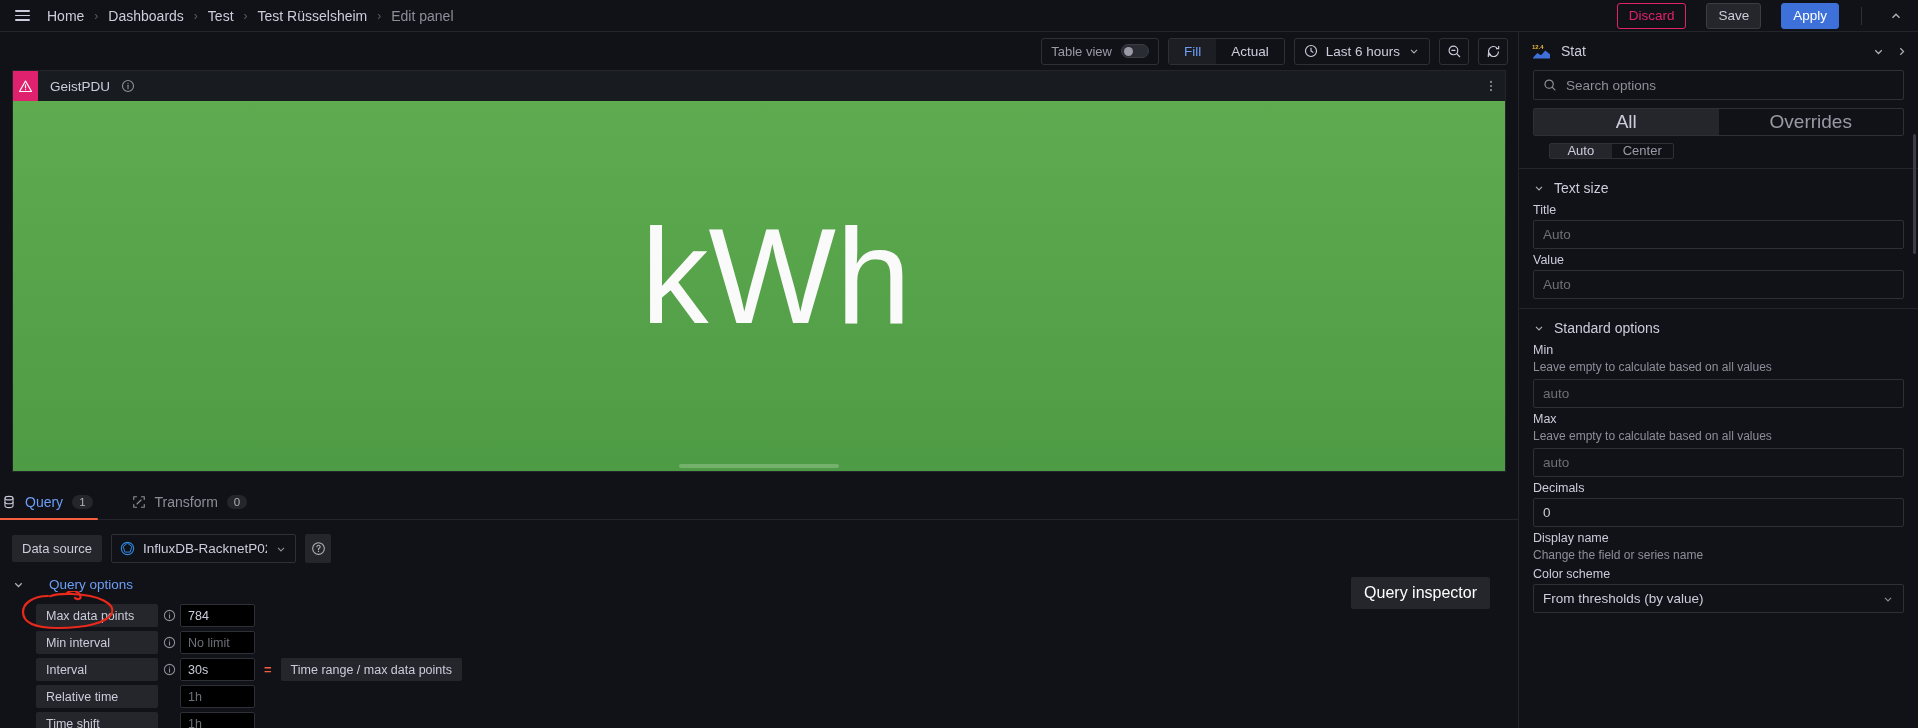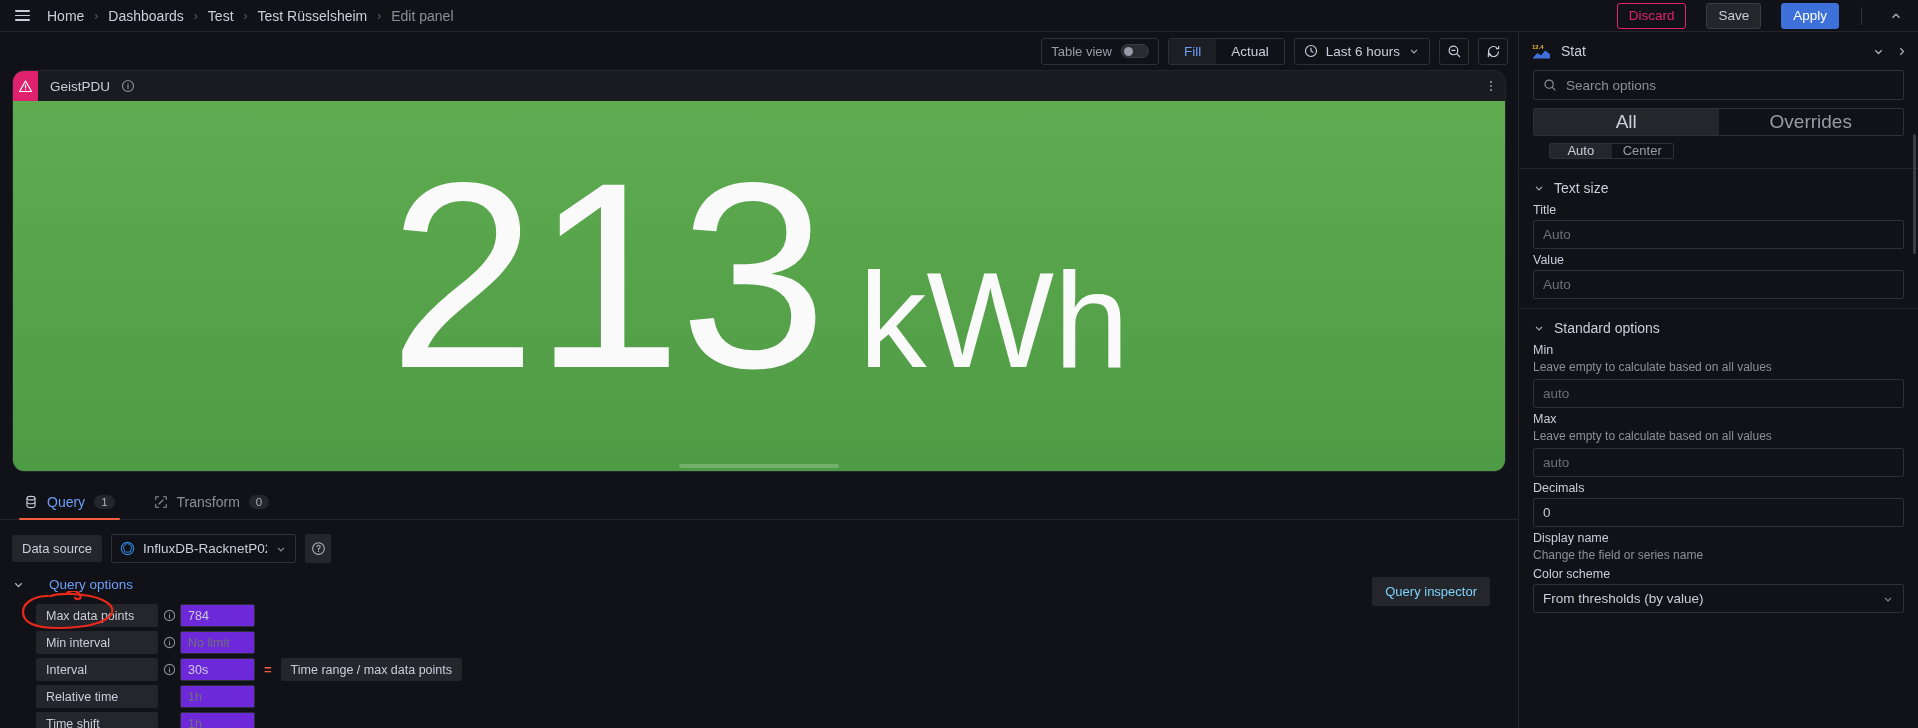--- a/index.html
+++ b/index.html
@@ -48,34 +48,34 @@
   .seg-group { display:flex; border:1px solid #2e3038; border-radius:3px; overflow:hidden; height:27px; }
   .seg { padding:0 15px; display:flex; align-items:center; font-size:13.5px; font-weight:500; background:#1c1e23; color:#6d9ef7; cursor:pointer; }
   .seg.inactive { background:#111217; color:#ccccdc; font-weight:400; }
   .timepicker { display:flex; align-items:center; gap:8px; border:1px solid #2e3038; border-radius:3px; height:27px; padding:0 9px; cursor:pointer; }
   .timepicker .tp-text { font-size:13.5px; color:#ccccdc; font-weight:500; }
   .icon-btn { width:30px; height:27px; border:1px solid #2e3038; border-radius:3px; display:flex; align-items:center; justify-content:center; cursor:pointer; background:transparent; }
   svg { display:block; }
 
   
   .panel-wrap { padding:0 12px 0 12px; }
-  .panel { background:#181b1f; border:1px solid #23252b; border-radius:12px; overflow:hidden; }
+  .panel { background:#181b1f; border:1px solid #23252b; border-radius:0; overflow:hidden; }
   .panel-header { height:30px; display:flex; align-items:center; position:relative; background:#181b1f; }
   .err-badge { width:25px; height:30px; background:#e0226e; display:flex; align-items:center; justify-content:center; cursor:pointer; }
   .panel-title { font-size:13.5px; font-weight:500; color:#ccccdc; margin-left:12px; }
   .info-icon { margin-left:11px; color:#8e8e9a; display:flex; align-items:center; cursor:pointer; }
   .panel-menu { margin-left:auto; width:28px; height:30px; display:flex; align-items:center; justify-content:center; color:#8e8e9a; cursor:pointer; }
   .stat-body { height:370px; background:linear-gradient(180deg,#5fab50 0%,#4e9b45 100%); display:flex; align-items:center; justify-content:center; position:relative; }
   .stat-inner { display:flex; align-items:baseline; transform:translateY(-10px); }
   .stat-value { font-size:265px; line-height:0.95; font-weight:400; color:#fafafa; letter-spacing:-2px; }
   .stat-unit { font-size:135px; line-height:1; font-weight:400; color:#fafafa; margin-left:34px; }
   .resize-grip { position:absolute; bottom:3px; left:50%; transform:translateX(-50%); width:160px; height:4px; background:rgba(255,255,255,0.22); border-radius:2px; cursor:ns-resize; }
 
   
-  .qtabs { height:36px; min-height:36px; display:flex; align-items:flex-end; border-bottom:1px solid #23252b; padding-left:24px; margin-top:12px; }
+  .qtabs { height:36px; min-height:36px; display:flex; align-items:flex-end; border-bottom:1px solid #23252b; padding-left:2px; margin-top:12px; }
   .qtab { display:flex; align-items:center; gap:9px; padding:0 13px 9px 0; margin-right:26px; position:relative; cursor:pointer; font-size:14px; }
   .qtab .tname { color:#8e8e9a; }
   .qtab.active .tname { color:#6d9ef7; }
   .qtab .ticon { color:#8e8e9a; display:flex; }
   .qtab.active .ticon { color:#ccccdc; }
   .badge { background:#24262b; color:#b0b0bb; font-size:11.5px; border-radius:9px; padding:1px 7px; min-width:19px; text-align:center; }
   .qtab.active::after { content:""; position:absolute; left:-5px; right:8px; bottom:-1px; height:2px; background:#f55f3e; border-radius:1px; }
 
   
   .qeditor { flex:1; overflow:hidden; padding:14px 12px 0 12px; }
@@ -84,25 +84,25 @@
   .ds-select { width:185px; height:29px; background:#111217; border:1px solid #2e3038; border-radius:2px; display:flex; align-items:center; padding:0 8px; gap:8px; cursor:pointer; }
   .ds-name { font-size:13.5px; color:#ccccdc; flex:1; overflow:hidden; white-space:nowrap; }
   .help-btn { width:26px; height:29px; background:#24262b; border-radius:2px; display:flex; align-items:center; justify-content:center; color:#b0b0bb; cursor:pointer; }
 
   .qopt-head { display:flex; align-items:center; gap:24px; cursor:pointer; margin-bottom:12px; }
   .qopt-title { font-size:13.5px; font-weight:500; color:#6d9ef7; }
   .qopt-body { padding-left:24px; }
   .qrow { display:flex; align-items:center; margin-bottom:4px; }
   .qrow-label { width:122px; background:#24262b; border-radius:2px; height:23px; display:flex; align-items:center; padding:0 10px; font-size:12.5px; color:#ccccdc; }
   .qrow-info { width:22px; display:flex; align-items:center; justify-content:center; color:#8e8e9a; }
-  .qinput { width:75px; height:23px; background:#6d28d9; border:1px solid #2e3038; border-radius:2px; font-size:12.5px; color:#ccccdc; padding:0 7px; font-family:inherit; }
+  .qinput { width:75px; height:23px; background:#000000; border:1px solid #2e3038; border-radius:2px; font-size:12.5px; color:#ccccdc; padding:0 7px; font-family:inherit; }
   .qinput::placeholder { color:#6e7078; }
   .eq-sign { color:#f55f3e; font-size:13px; margin:0 9px; font-weight:600; }
   .qformula { background:#24262b; border-radius:2px; height:23px; display:flex; align-items:center; padding:0 10px; font-size:12.5px; color:#ccccdc; }
-  .qi-btn { position:absolute; right:16px; top:0; background:#24262b; border:none; border-radius:2px; color:#7dd3fc; font-size:13px; padding:7px 13px; cursor:pointer; font-family:inherit; }
+  .qi-btn { position:absolute; right:16px; top:0; background:#24262b; border:none; border-radius:2px; color:#ffffff; font-size:16px; padding:7px 13px; cursor:pointer; font-family:inherit; }
   .qopt-container { position:relative; }
   .circle-annot { position:absolute; left:-16px; top:-13px; width:98px; height:41px; pointer-events:none; }
 
   
   .right { width:400px; min-width:400px; background:#111217; border-left:1px solid #23252b; display:flex; flex-direction:column; }
   .viz-row { height:38px; min-height:38px; display:flex; align-items:center; padding:0 10px 0 12px; gap:10px; cursor:pointer; }
   .viz-icon { width:20px; height:18px; display:flex; align-items:center; justify-content:center; }
   .viz-name { font-size:14px; color:#ccccdc; font-weight:500; flex:1; }
   .viz-chev { color:#b0b0bb; display:flex; cursor:pointer; }
   .opt-scroll { flex:1; overflow:hidden; padding:0 14px; position:relative; }
@@ -232,21 +232,20 @@
             <span class="panel-menu">
               <svg width="14" height="14" viewBox="0 0 16 16" fill="#8e8e9a">
                   <circle cx="8" cy="3.3" r="1.25"></circle>
                   <circle cx="8" cy="8" r="1.25"></circle>
                   <circle cx="8" cy="12.7" r="1.25"></circle>
                 </svg>
             </span>
           </div>
           <div class="stat-body">
             <div class="stat-inner">
-              <span class="stat-value">213</span>
               <span class="stat-unit">kWh</span>
             </div>
             <div class="resize-grip"></div>
           </div>
         </div>
       </div>
 
       <div class="qtabs">
         <div class="qtab active">
           <span class="ticon">

